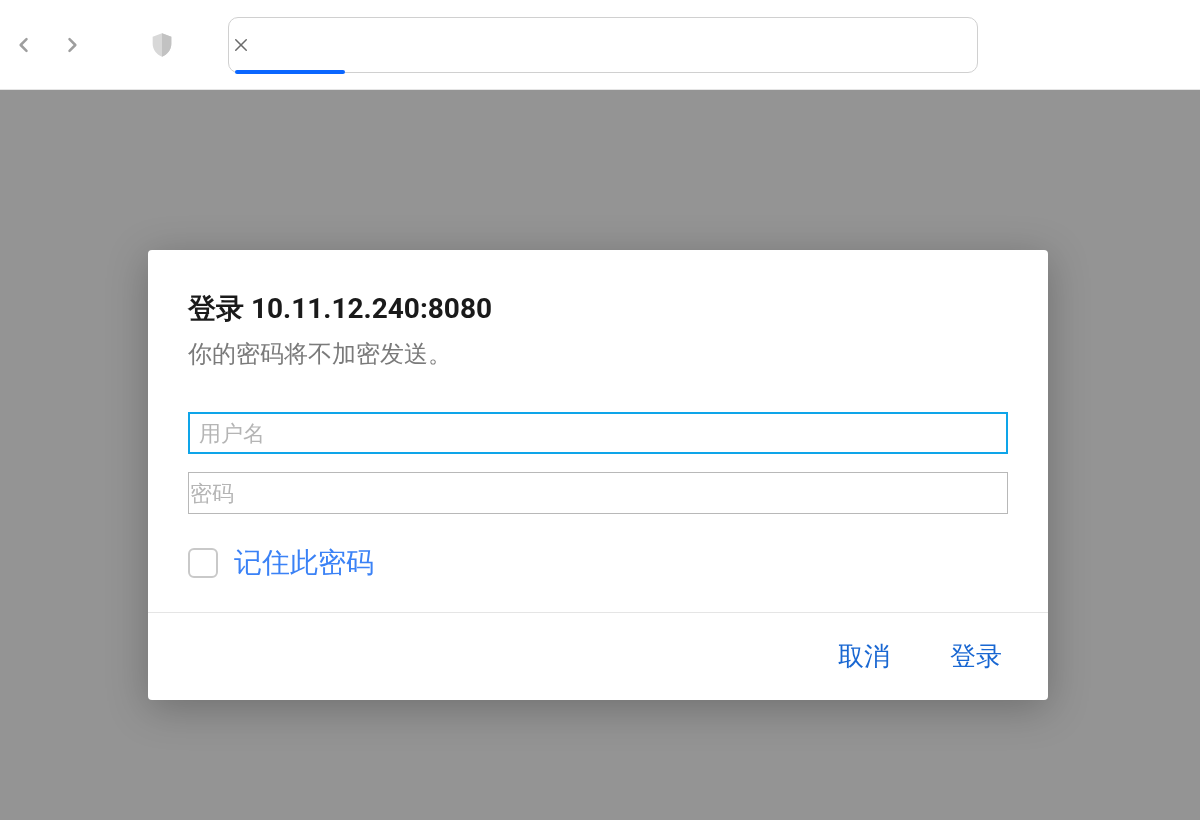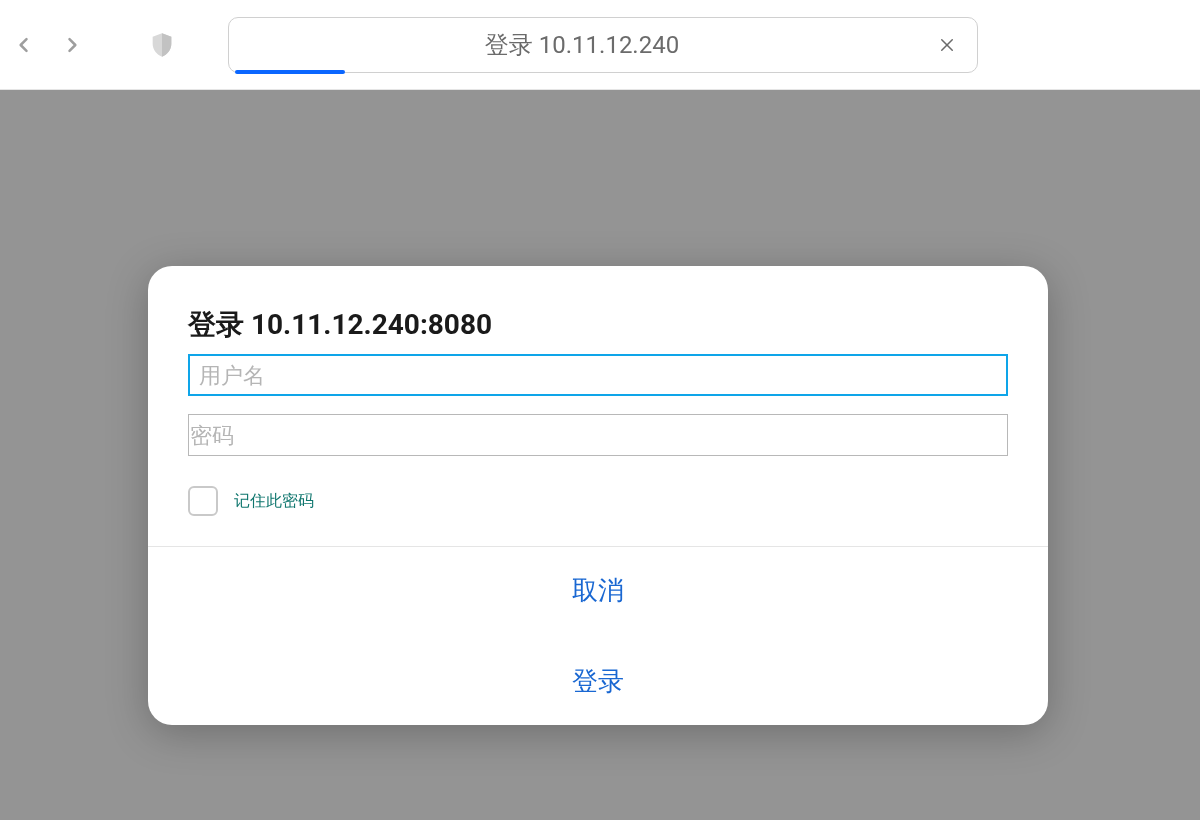--- a/index.html
+++ b/index.html
@@ -98,24 +98,23 @@
       height: calc(100% - 90px);
       background: #949494;
       position: relative;
     }
     .dialog {
       position: absolute;
       top: 160px;
       left: 148px;
       width: 900px;
       background: #fff;
-      border-radius: 24px;
+      border-radius: 4px;
       box-shadow: 0 8px 40px rgba(0,0,0,0.25);
       overflow: hidden;
-      margin-top: 16px;
     }
     .dialog-body {
       padding: 40px 40px 30px 40px;
     }
     .dialog-title {
       font-size: 28px;
       font-weight: 700;
       color: #1a1a1a;
       margin-bottom: 10px;
     }
@@ -149,30 +148,29 @@
       margin-top: 12px;
     }
     .checkbox-box {
       width: 30px;
       height: 30px;
       border: 2px solid #c9c9c9;
       border-radius: 6px;
       background: #fff;
     }
     .remember-label {
-      font-size: 16px;
-      color: #0f766e;
+      font-size: 28px;
+      color: #3b82f6;
     }
     .dialog-footer {
       border-top: 1px solid #e5e5e5;
       padding: 22px 40px;
       display: flex;
       justify-content: flex-end;
       gap: 48px;
-      flex-direction: column;
     }
     .dlg-btn {
       background: none;
       border: none;
       font-size: 26px;
       color: #1967d2;
       cursor: pointer;
       font-family: inherit;
       padding: 4px 6px;
     }
@@ -191,35 +189,35 @@
         <polyline points="9 5 16 12 9 19"></polyline>
       </svg>
   </div>
   <div class="shield">
     <svg viewBox="0 0 24 24" width="28" height="28">
       <path d="M12 2 L20 5 V11 C20 16 16.5 20.5 12 22 C7.5 20.5 4 16 4 11 V5 Z" fill="#d8d8d8"></path>
       <path d="M12 2 L12 22 C16.5 20.5 20 16 20 11 V5 Z" fill="#c2c2c2"></path>
     </svg>
   </div>
   <div class="address-bar">
-    <span class="address-text">登录 10.11.12.240</span>
     <span class="address-clear">
       <svg viewBox="0 0 24 24">
           <line x1="5" y1="5" x2="19" y2="19"></line>
           <line x1="19" y1="5" x2="5" y2="19"></line>
         </svg>
     </span>
     <div class="progress-strip"></div>
   </div>
 </div>
 
 <div class="content-overlay">
   <div class="dialog">
     <div class="dialog-body">
       <div class="dialog-title">登录 10.11.12.240:8080</div>
+      <div class="dialog-sub">你的密码将不加密发送。</div>
       <input class="field focused" type="text" placeholder="用户名" style="">
       <input class="field" type="password" placeholder="密码" style="">
       <div class="remember-row">
         <div class="checkbox-box"></div>
         <span class="remember-label">记住此密码</span>
       </div>
     </div>
     <div class="dialog-footer">
       <button class="dlg-btn">取消</button>
       <button class="dlg-btn">登录</button>

